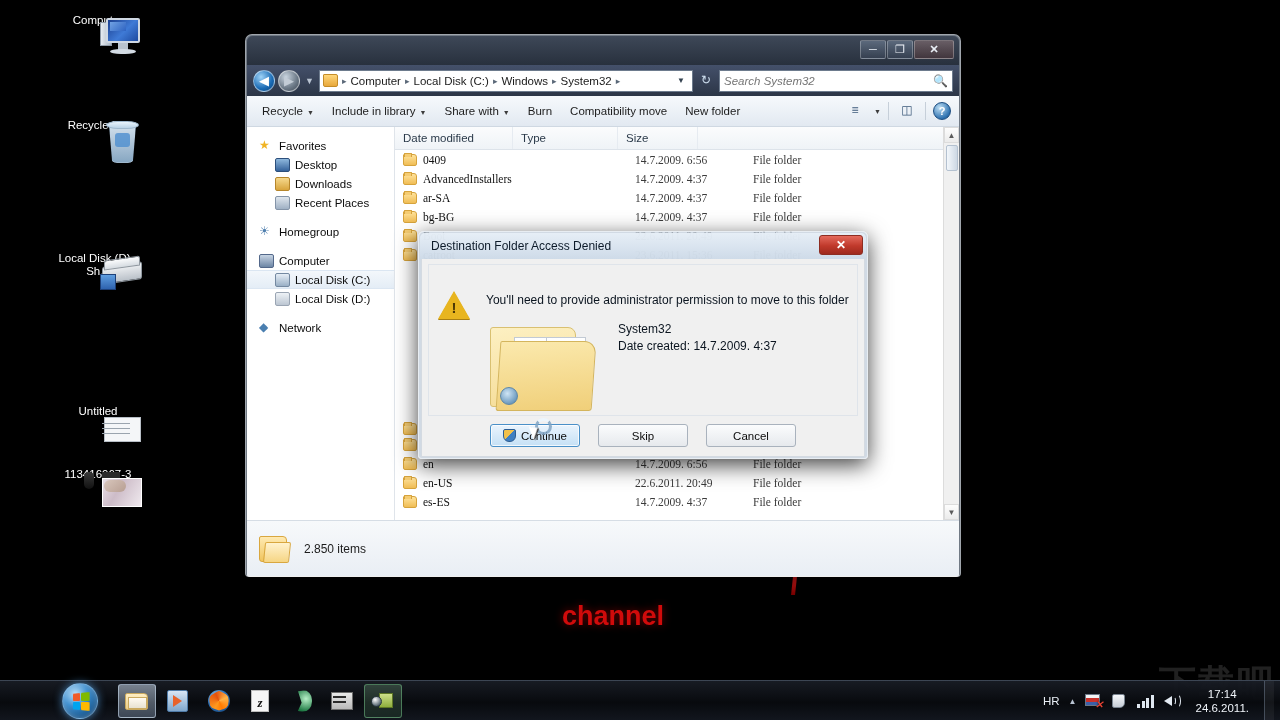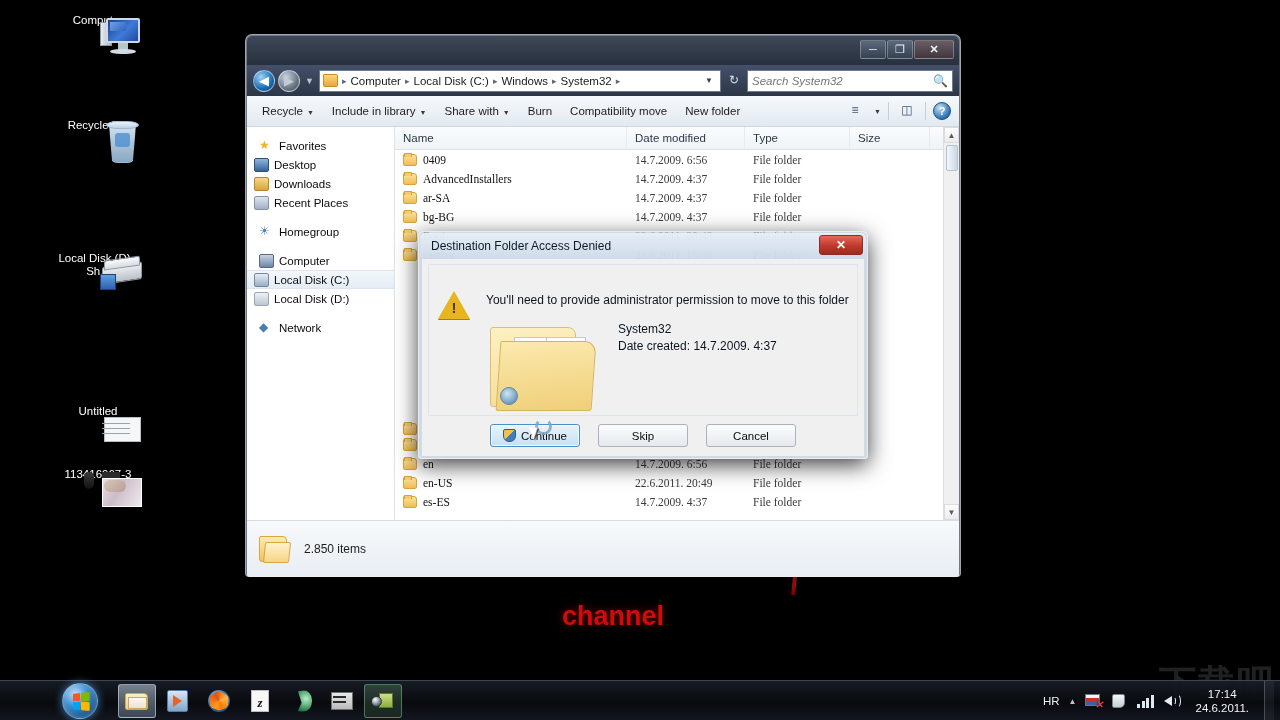--- a/index.html
+++ b/index.html
@@ -174,21 +174,21 @@
   .crumb {
     font-size: 11.5px; color: #1a1a1a; padding: 2px 3px; white-space: nowrap;
   }
   .crumb-sep { color: #5a6878; font-size: 9px; padding: 0 1px; }
   .addr-arrow { margin-left: auto; color: #33414f; font-size: 8px; padding: 0 5px; }
   .refresh-btn {
     width: 20px; height: 22px; color: #cfe0f0; font-size: 12px; text-align: center;
     line-height: 21px; flex: 0 0 auto;
   }
   .search-box {
-    width: 206px; height: 22px; background: #fff; border: 1px solid #6d7b8d;
+    width: 234px; height: 22px; background: #fff; border: 1px solid #6d7b8d;
     display: flex; align-items: center; padding: 0 4px; flex: 0 0 auto;
   }
   .search-box input {
     border: 0; outline: 0; flex: 1; font-size: 11.5px; color: #8a8a8a;
     font-style: italic; font-family: "Liberation Sans", sans-serif; background: transparent;
   }
   .search-ic { color: #4a7ab5; font-size: 12px; }
 
   
   .toolbar {
@@ -218,21 +218,21 @@
   .content { display: flex; height: 393px; background: #fff; }
   .navpane {
     width: 148px; background: #fff; border-right: 1px solid #dfe4ea;
     padding: 9px 0 0 0; overflow: hidden; font-size: 11.5px; color: #0b0b0b;
   }
   .nav-group { margin-bottom: 10px; }
   .nav-item {
     display: flex; align-items: center; height: 19px; padding-left: 12px; gap: 5px;
     white-space: nowrap;
   }
-  .nav-item.child { padding-left: 7px; }
+  .nav-item.child { padding-left: 28px; }
   .nav-item.selected {
     background: linear-gradient(180deg,#f3f7fb,#e4edf6);
     border-top: 1px solid #dbe6f2; border-bottom: 1px solid #dbe6f2;
   }
   .ni {
     width: 15px; height: 14px; flex: 0 0 auto; border-radius: 2px; position: relative;
   }
   .ni-star { background: none; color: #f0b323; font-size: 12px; line-height: 13px; }
   .ni-desktop { background: linear-gradient(180deg,#8fb8dd,#35629b); border:1px solid #2c4f7c; }
   .ni-down { background: linear-gradient(180deg,#f6d98e,#d8a43c); border:1px solid #b6862b; }
@@ -743,21 +743,20 @@
         <div class="nav-group">
           <div class="nav-item">
             <span class="ni ni-net">◆</span>
             <span>Network</span>
           </div>
         </div>
       </div>
 
       <div class="listpane">
         <div class="col-head">
-          <div class="c-name">Name</div>
           <div class="c-date">Date modified</div>
           <div class="c-type">Type</div>
           <div class="c-size">Size</div>
         </div>
 
         <div class="row">
           <div class="c-name">
               <span class="fold-ic"></span>
               <span>0409</span>
             </div>

